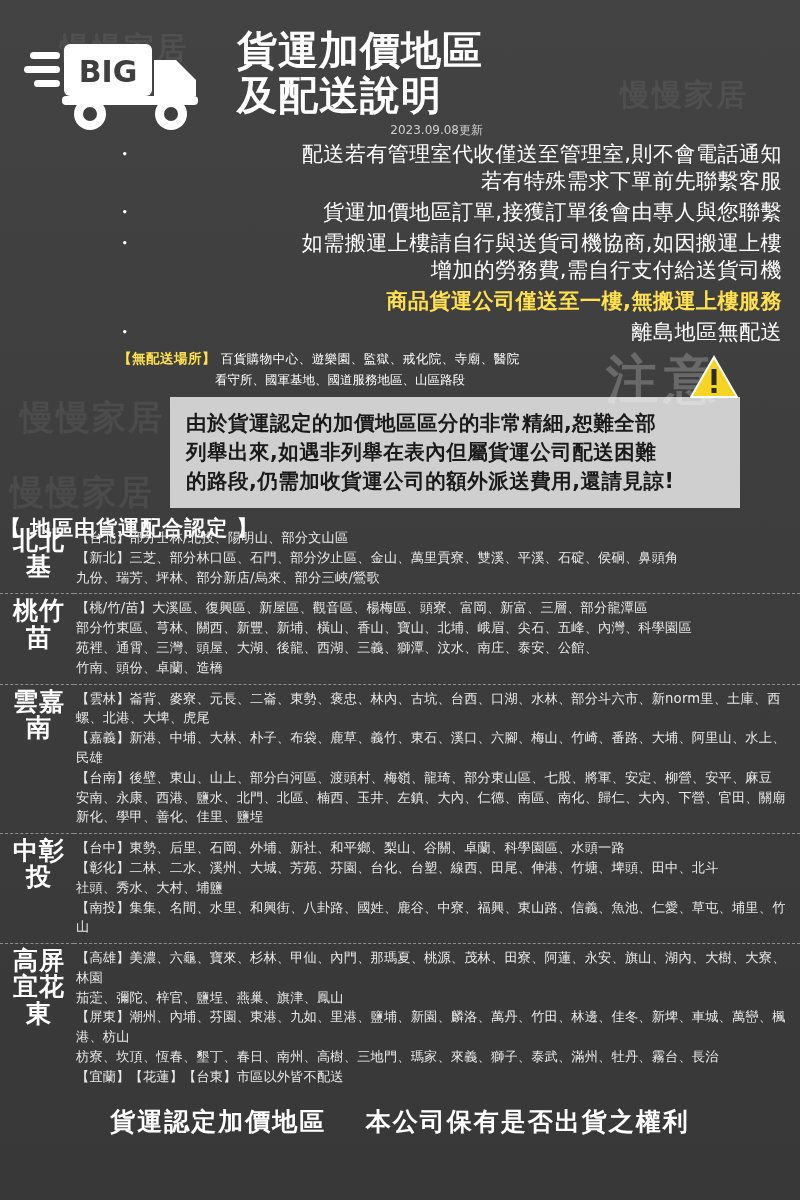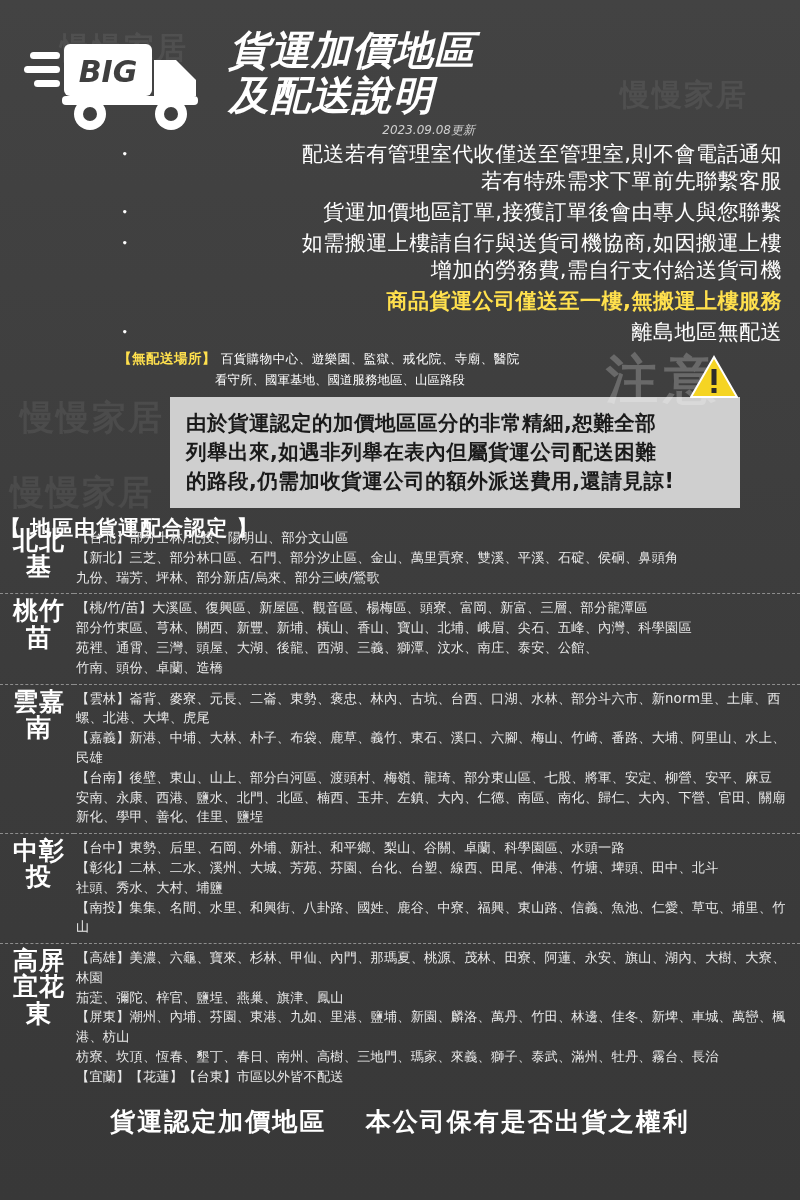--- a/index.html
+++ b/index.html
@@ -32,30 +32,29 @@
   .wm2 { left: 620px; top: 75px; font-size: 30px; }
   .wm3 { left: 20px; top: 395px; font-size: 34px; }
   .wm4 { left: 10px; top: 470px; font-size: 34px; }
 
   
   .header {
     display: flex;
     align-items: flex-start;
     padding: 22px 20px 0 22px;
     position: relative;
-    font-style: italic;
   }
   .truck {
     position: relative;
     width: 195px; height: 115px;
     flex: 0 0 195px;
   }
   .truck svg { display:block; }
 
-  .titles { margin-left: 12px; padding-top: 6px; }
+  .titles { margin-left: 20px; padding-top: 6px; }
   .title-main {
     font-size: 40px; font-weight: bold; line-height: 1.12;
     letter-spacing: 1px;
   }
   .title-sub {
     font-size: 40px; font-weight: bold; line-height: 1.12;
     letter-spacing: 1px;
   }
   .update-date {
     margin-top: 4px;

